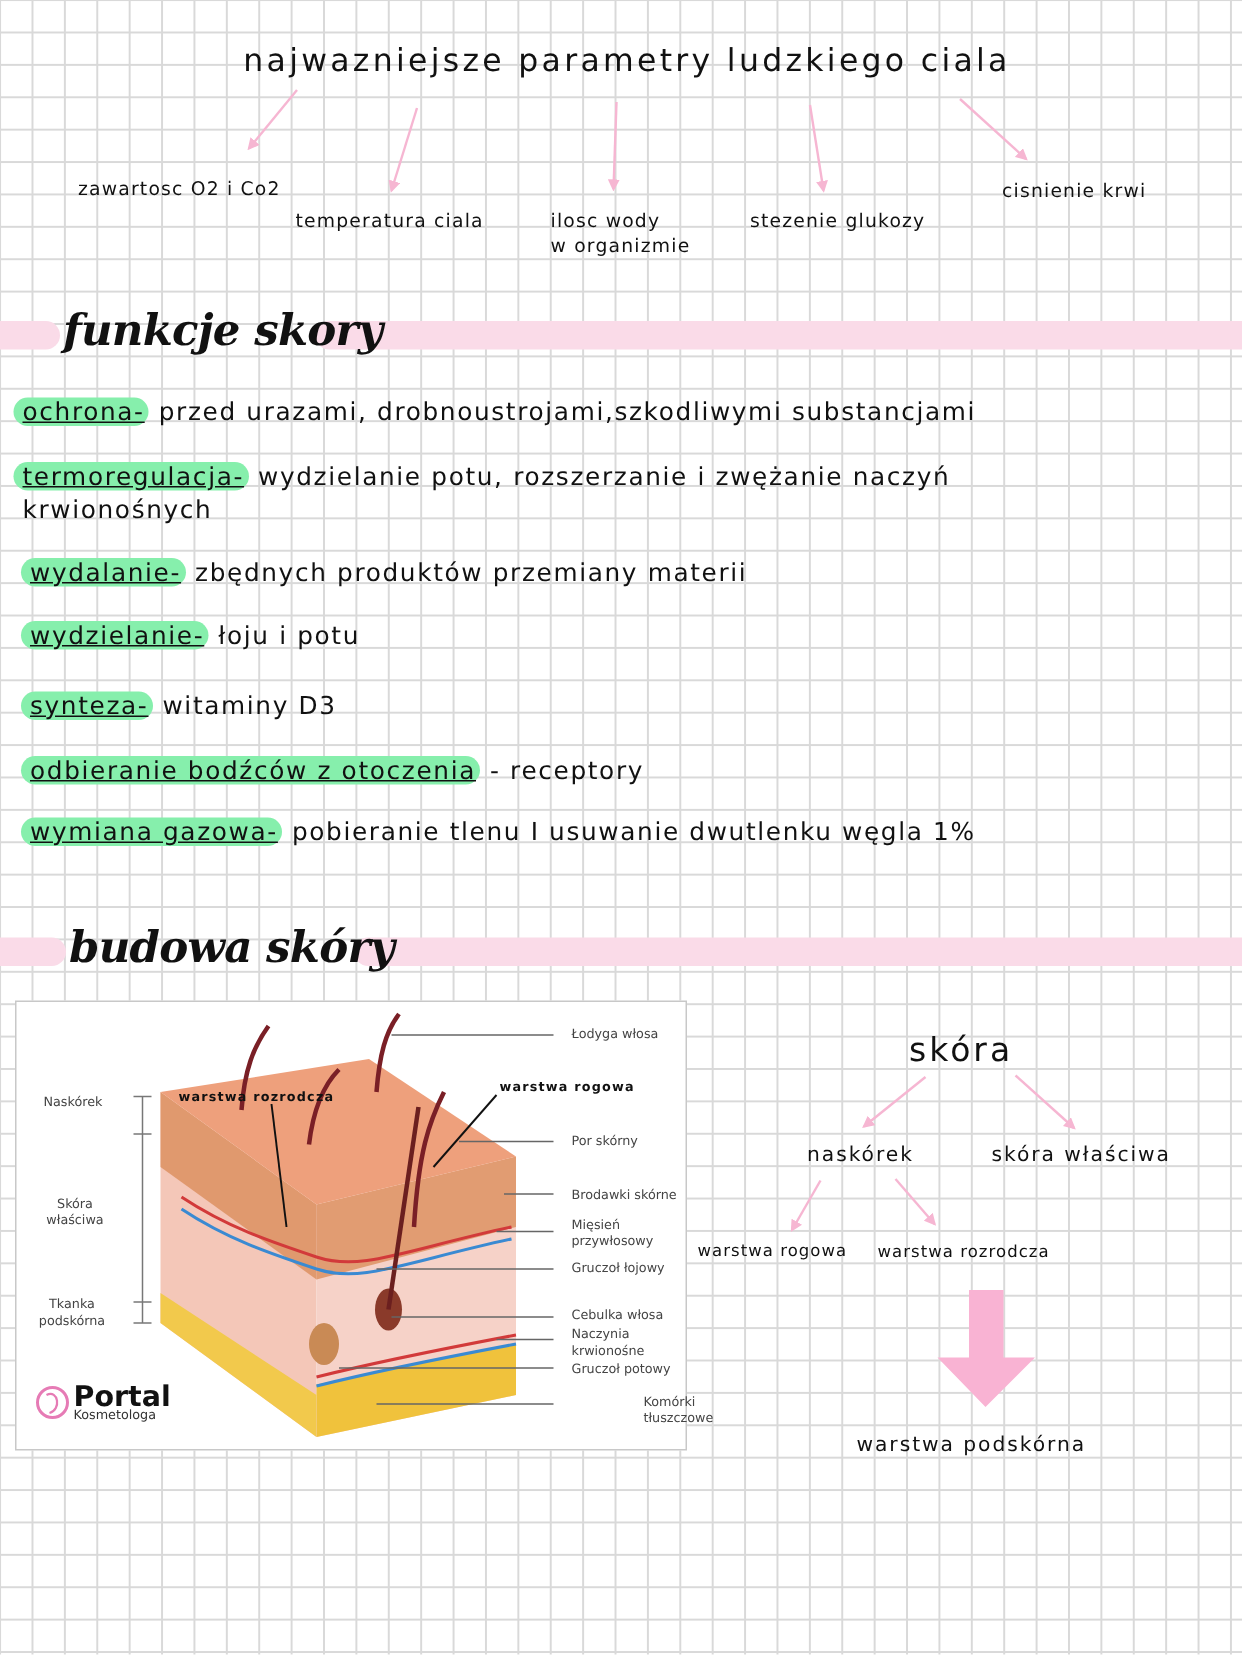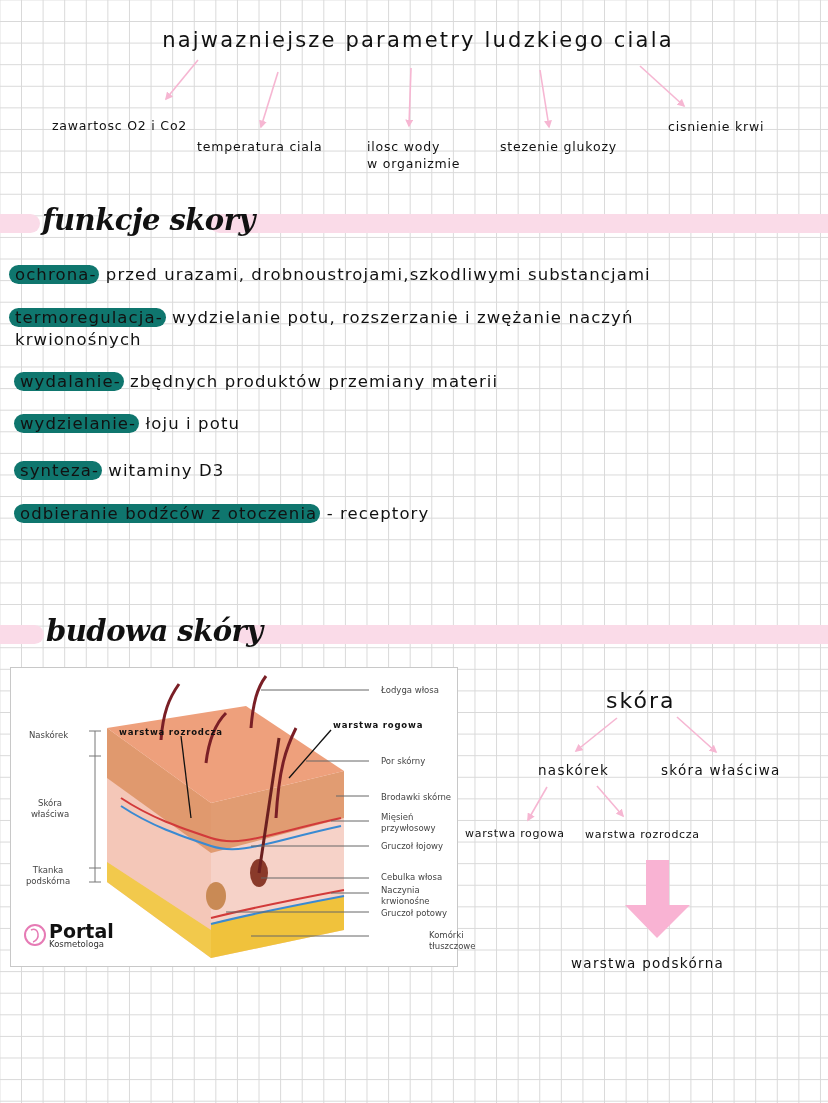--- a/index.html
+++ b/index.html
@@ -22,21 +22,21 @@
   .param { font-size: 12.5px; letter-spacing: 0.8px; line-height: 17px; white-space: nowrap; }
   .bar { background: #fadbe8; height: 19px; }
   .bar.round-r { border-radius: 0 10px 10px 0; }
   .bar.round-l { border-radius: 10px 0 0 10px; }
   .heading {
     font-family: "DejaVu Serif", serif; font-style: italic; font-weight: bold;
     font-size: 29px; letter-spacing: -0.5px; color: #111;
   }
   .item { font-size: 16.5px; letter-spacing: 1.1px; line-height: 22px; white-space: nowrap; }
   .hl {
-    background: #0f766e; border-radius: 10px; padding: 0 3px 0 6px; margin-left: -6px;
+    background: #86efac; border-radius: 10px; padding: 0 3px 0 6px; margin-left: -6px; text-decoration: underline;
   }
   .figure { left: 10px; top: 667px; width: 446px; height: 298px; background: #fff; border: 1px solid #c8c8c8; }
   .fig-label { font-size: 8.5px; color: #444; line-height: 10.5px; }
   .fig-label-c { text-align: center; }
   .fig-black { font-size: 8.5px; color: #111; letter-spacing: 0.8px; font-weight: bold; }
   .logo-text { font-weight: bold; font-size: 19px; color: #111; }
   .logo-sub { font-size: 8.5px; color: #333; }
   .tree { font-size: 13.5px; letter-spacing: 1.3px; white-space: nowrap; }
   .tree-root { font-size: 22px; letter-spacing: 2px; font-weight: 500; }
   .tree-small { font-size: 11px; letter-spacing: 0.7px; white-space: nowrap; }
@@ -73,20 +73,21 @@
 <div class="abs item" style="left:20px; top:413px;">
   <span class="hl">wydzielanie-</span><span> łoju  i potu</span>
 </div>
 <div class="abs item" style="left:20px; top:460px;">
   <span class="hl">synteza-</span><span> witaminy D3</span>
 </div>
 <div class="abs item" style="left:20px; top:503px;">
   <span class="hl">odbieranie bodźców  z otoczenia</span><span> - receptory</span>
 </div>
 <div class="abs item" style="left:20px; top:544px;">
+  <div><span class="hl">wymiana gazowa-</span><span> pobieranie tlenu I usuwanie dwutlenku węgla 1%</span></div>
 </div>
 
 <div class="abs bar round-r" style="left:0; top:625px; width:44px;"></div>
 <div class="abs bar round-l" style="left:236px; top:625px; width:592px;"></div>
 <div class="abs heading" style="left:46px; top:614px;">budowa skóry</div>
 
 <div class="abs figure">
   <svg width="446" height="298" style="position:absolute;left:0;top:0;">
 
     <line x1="84" y1="63" x2="84" y2="214" stroke="#777" stroke-width="1"></line>

